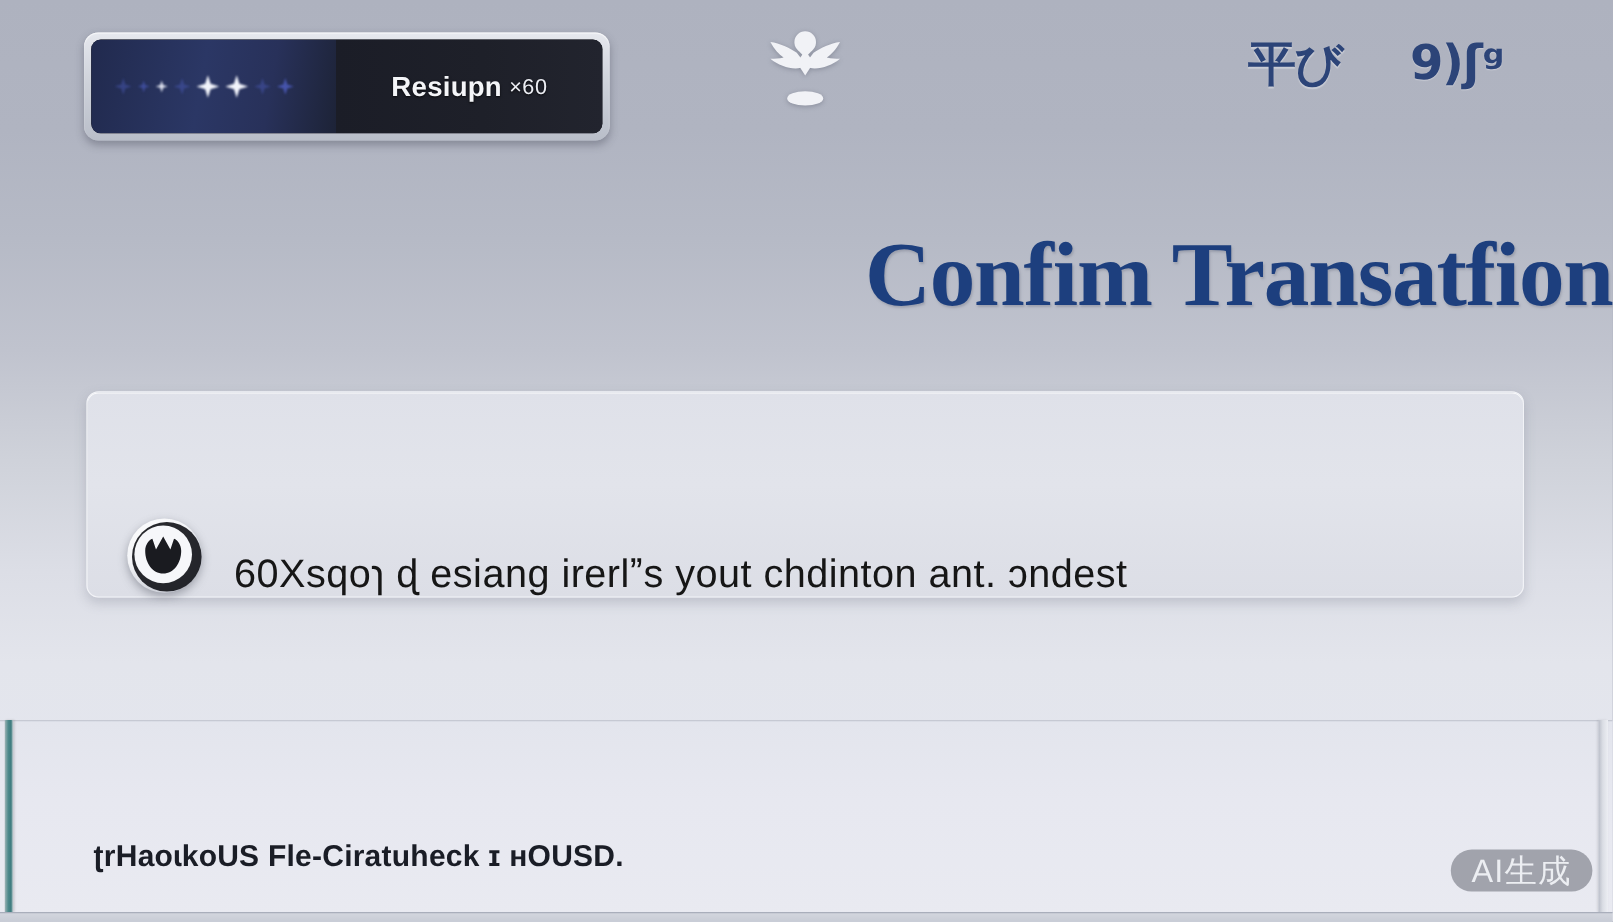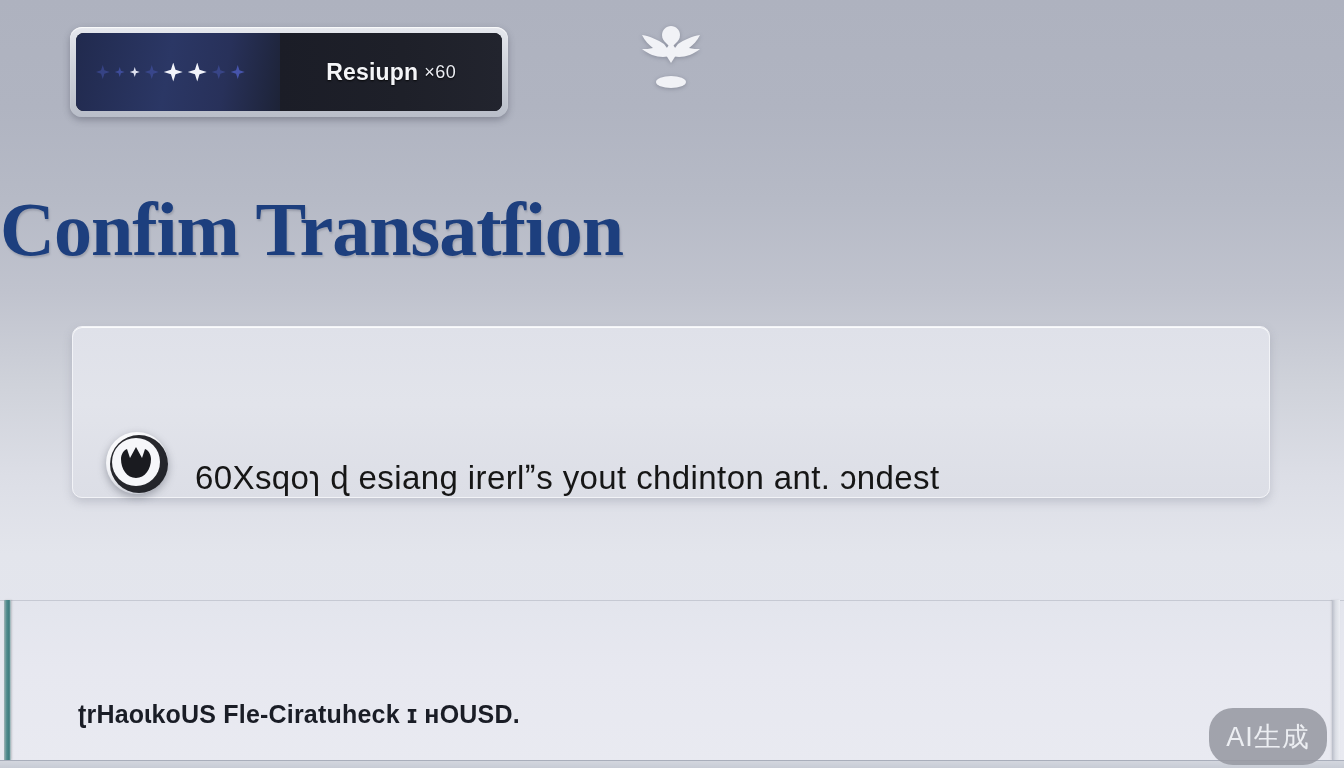--- a/index.html
+++ b/index.html
@@ -172,21 +172,21 @@
     filter: blur(0.45px);
     text-shadow: 0 1px 1px rgba(255,255,255,0.35);
   }
 
   
   .page-title {
     position: absolute;
     left: 0;
     top: 186px;
     width: 1344px;
-    text-align: left;
+    text-align: right;
     color: #1d3f7e;
     font-family: "Liberation Serif", serif;
     font-size: 76px;
     font-weight: bold;
     letter-spacing: -1px;
     text-shadow: 1px 2px 2px rgba(120,125,140,0.45);
   }
 
   
   .content-card {
@@ -233,21 +233,21 @@
     white-space: nowrap;
     filter: blur(0.3px);
   }
 
   
   .ai-watermark {
     position: absolute;
     left: 1209px;
     top: 708px;
     width: 118px;
-    height: 57px;
+    height: 35px;
     border-radius: 24px;
     background: rgba(150,153,162,0.88);
     display: flex;
     align-items: center;
     justify-content: center;
     color: #eceef2;
     font-size: 27px;
     letter-spacing: 1px;
   }
 </style>
@@ -287,20 +287,24 @@
       <g fill="#f1f2f6">
         <path d="M43 8 c5 0 9 4 9 9 c0 4 -2 6 -4 8 l-5 5 l-5 -5 c-2 -2 -4 -4 -4 -8 c0 -5 4 -9 9 -9 z"></path>
         <path d="M43 24 l7 10 l-7 11 l-7 -11 z"></path>
         <path d="M36 26 c-6 -4 -14 -8 -22 -9 c3 6 7 10 11 13 c-4 1 -7 1 -11 1 c6 5 14 8 21 8 c3 0 6 -1 8 -2 l-4 -7 z"></path>
         <path d="M50 26 c6 -4 14 -8 22 -9 c-3 6 -7 10 -11 13 c4 1 7 1 11 1 c-6 5 -14 8 -21 8 c-3 0 -6 -1 -8 -2 l4 -7 z"></path>
         <ellipse cx="43" cy="64" rx="15" ry="6"></ellipse>
       </g>
     </svg>
   </div>
 
+  <div class="topright-glyphs">
+    <span class="glyph-group">平び</span>
+    <span class="glyph-group">9)ʃᵍ</span>
+  </div>
 
   <div class="page-title">Confim Transatfion</div>
 
   <div class="content-card">
     <div class="card-icon">
       <svg viewBox="0 0 68 68" width="68" height="68" aria-hidden="true">
         <defs>
           <radialGradient id="ringGrad" cx="38%" cy="30%" r="72%">
             <stop offset="0%" stop-color="#ffffff"></stop>
             <stop offset="62%" stop-color="#f4f5f8"></stop>

